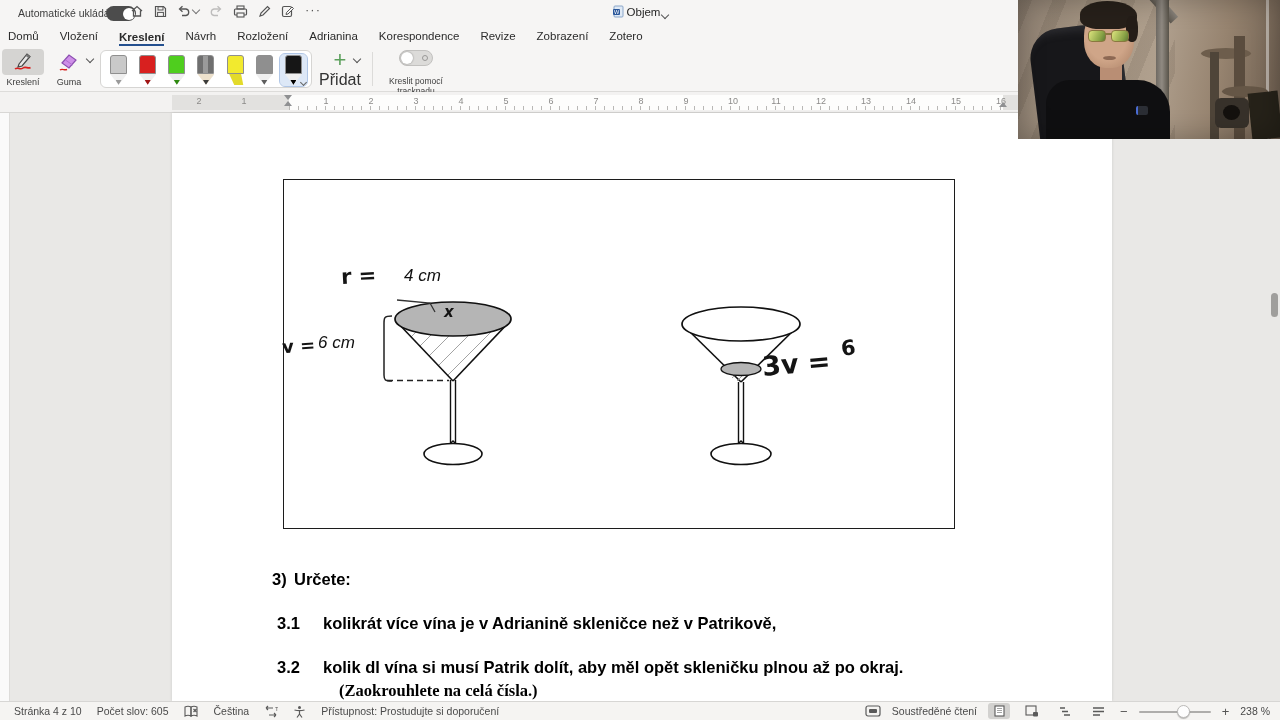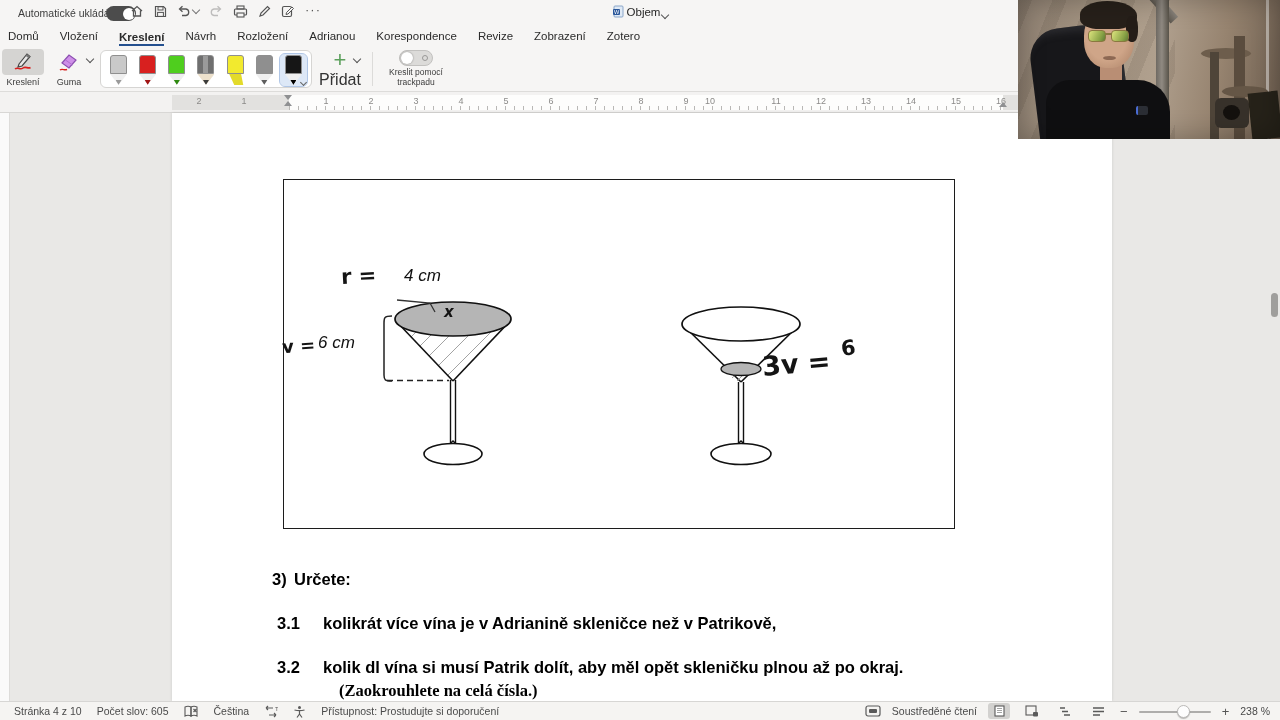--- a/index.html
+++ b/index.html
@@ -41,21 +41,21 @@
   .pen-tip.chisel { clip-path:polygon(15% 0,85% 0,98% 100%,45% 100%); }
   .sel-chev { position:absolute; right:1px; bottom:1px; width:5px; height:5px; border-right:1.3px solid #666; border-bottom:1.3px solid #666; transform:rotate(45deg); }
   .pridat { position:absolute; left:318px; top:3px; width:44px; text-align:center; }
   .plus-glyph { font-size:22px; color:#5ca05c; line-height:22px; font-weight:400; }
   .pridat-chev { position:absolute; right:2px; top:10px; }
   .vsep { position:absolute; left:372px; top:6px; width:1px; height:34px; background:#dcdbd9; }
   .trackpad { position:absolute; left:380px; top:4px; width:72px; text-align:center; }
   .toggle-light { width:34px; height:16px; background:#dcdbd9; border:1px solid #c2c1bf; border-radius:9px; margin:0 auto; position:relative; }
   .toggle-light .knob { position:absolute; left:1px; top:1px; width:12px; height:12px; background:#fff; border-radius:50%; box-shadow:0 0 2px rgba(0,0,0,.4); }
   .toggle-light .ring { position:absolute; right:4px; top:4px; width:6px; height:6px; border:1.2px solid #9a9998; border-radius:50%; }
-  .trackpad .rlabel { font-size:8.5px; color:#3c3c3c; line-height:1.15; margin-top:2px; }
+  .trackpad .rlabel { font-size:8.5px; color:#3c3c3c; line-height:1.15; margin-top:11px; }
 
   
   .ruler { position:absolute; left:0; top:92px; width:1280px; height:21px; background:#f3f2f1; border-bottom:1px solid #d8d7d5; }
   .ruler-strip { position:absolute; left:172px; top:3px; width:1108px; height:15px; background:#fdfdfc;
      background-image:repeating-linear-gradient(to right, #b9b8b6 0 1px, transparent 1px 9px); background-size:100% 4px; background-position:0 11px; background-repeat:no-repeat; }
   .ruler-shade-l { position:absolute; left:172px; top:3px; width:117px; height:15px; background:#e2e1df; }
   .ruler-shade-r { position:absolute; left:1003px; top:3px; width:277px; height:15px; background:#e2e1df; }
   .rnum { position:absolute; top:4px; font-size:9px; color:#8b8a88; transform:translateX(-50%); }
   .indent-marker { position:absolute; left:284px; top:3px; width:9px; height:15px; }
   .indent-marker .t1 { position:absolute; left:0; top:0; border-left:4.5px solid transparent; border-right:4.5px solid transparent; border-top:5px solid #8f9092; }
@@ -174,21 +174,21 @@
     <span class="chev"></span>
   </div>
 </div>
 
 <div class="tabsbar">
   <span class="tab">Domů</span>
   <span class="tab">Vložení</span>
   <span class="tab active">Kreslení</span>
   <span class="tab">Návrh</span>
   <span class="tab">Rozložení</span>
-  <span class="tab">Adrianou</span>
+  <span class="tab">Adrianina</span>
   <span class="tab">Korespondence</span>
   <span class="tab">Revize</span>
   <span class="tab">Zobrazení</span>
   <span class="tab">Zotero</span>
 </div>
 
 <div class="ribbon">
   <div class="rbtn sel" style="left:2px">
     <div class="icobox">
       <svg width="24" height="22" viewBox="0 0 24 22">
@@ -292,21 +292,21 @@
   <span class="rnum" style="left:244px">1</span>
   <span class="rnum" style="left:326px">1</span>
   <span class="rnum" style="left:371px">2</span>
   <span class="rnum" style="left:416px">3</span>
   <span class="rnum" style="left:461px">4</span>
   <span class="rnum" style="left:506px">5</span>
   <span class="rnum" style="left:551px">6</span>
   <span class="rnum" style="left:596px">7</span>
   <span class="rnum" style="left:641px">8</span>
   <span class="rnum" style="left:686px">9</span>
-  <span class="rnum" style="left:710px">10</span>
+  <span class="rnum" style="left:733px">10</span>
   <span class="rnum" style="left:776px">11</span>
   <span class="rnum" style="left:821px">12</span>
   <span class="rnum" style="left:866px">13</span>
   <span class="rnum" style="left:911px">14</span>
   <span class="rnum" style="left:956px">15</span>
   <span class="rnum" style="left:1001px">16</span>
   <div class="indent-marker">
       <div class="t1"></div>
       <div class="t2"></div>
     </div>

